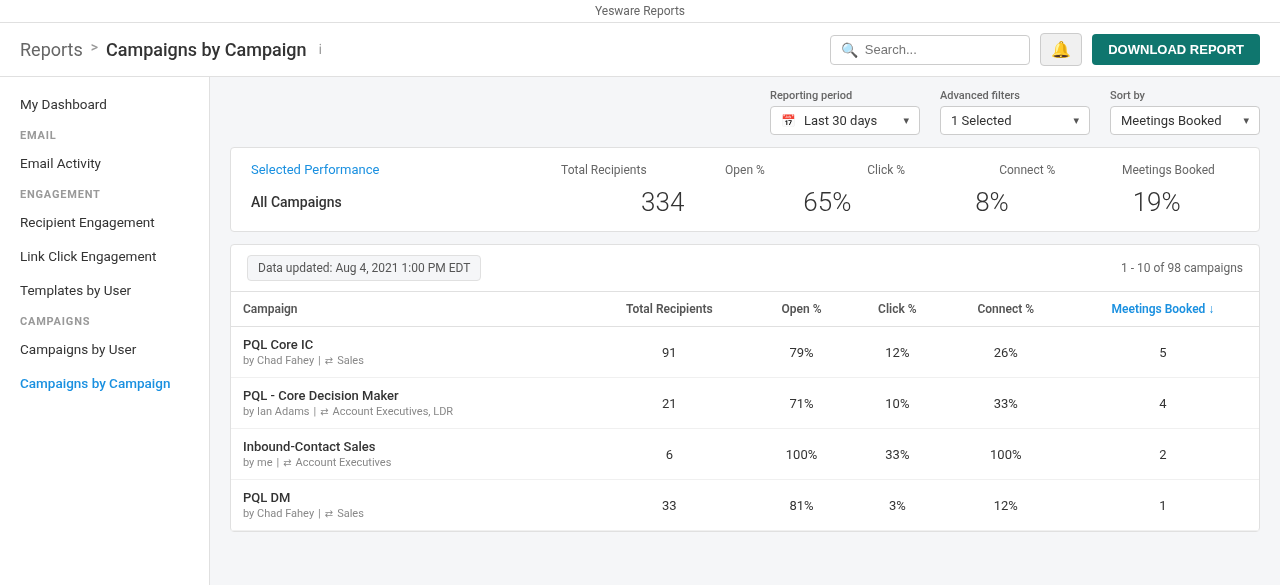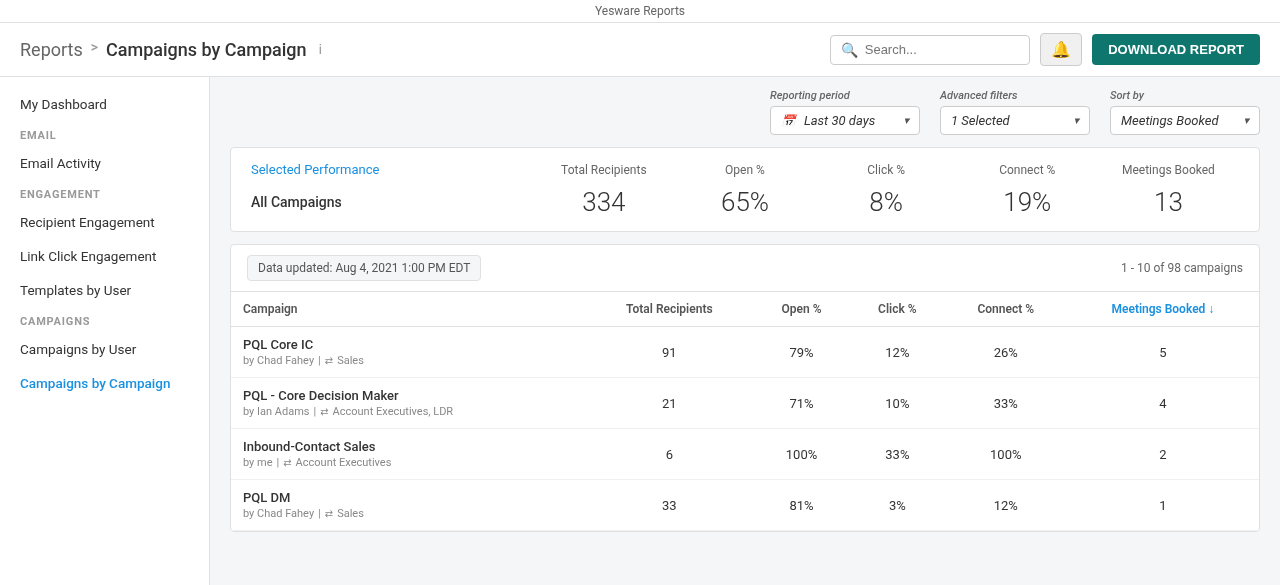--- a/index.html
+++ b/index.html
@@ -140,21 +140,20 @@
       background: #f5f6f8;
     }
 
     .filters-bar {
       display: flex;
       align-items: center;
       justify-content: flex-end;
       padding: 12px 20px;
       background: #f5f6f8;
       gap: 20px;
-      font-style: italic;
     }
 
     .filter-group {
       display: flex;
       flex-direction: column;
       gap: 4px;
     }
 
     .filter-label {
       font-size: 11px;
@@ -420,21 +419,20 @@
         <div class="summary-col-header">Click %</div>
         <div class="summary-col-header">Connect %</div>
         <div class="summary-col-header">Meetings Booked</div>
       </div>
       <div class="summary-values">
         <div class="summary-title">All Campaigns</div>
         <div class="summary-val">334</div>
         <div class="summary-val">65%</div>
         <div class="summary-val">8%</div>
         <div class="summary-val">19%</div>
-        <div class="summary-val">13</div>
       </div>
     </div>
 
     <div class="data-table-container">
       <div class="table-meta">
         <div class="data-updated">Data updated: Aug 4, 2021 1:00 PM EDT</div>
         <div class="pagination-info">1 - 10 of 98 campaigns</div>
       </div>
       <table class="data-table">
         <thead>

